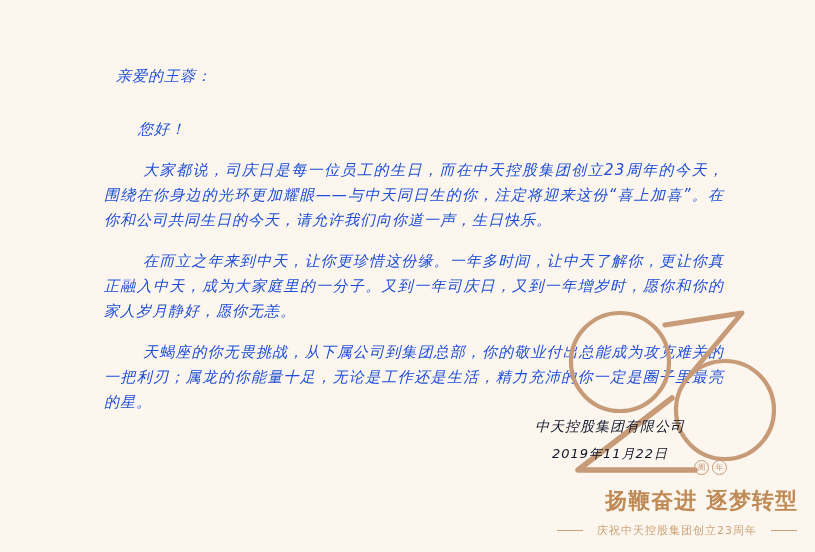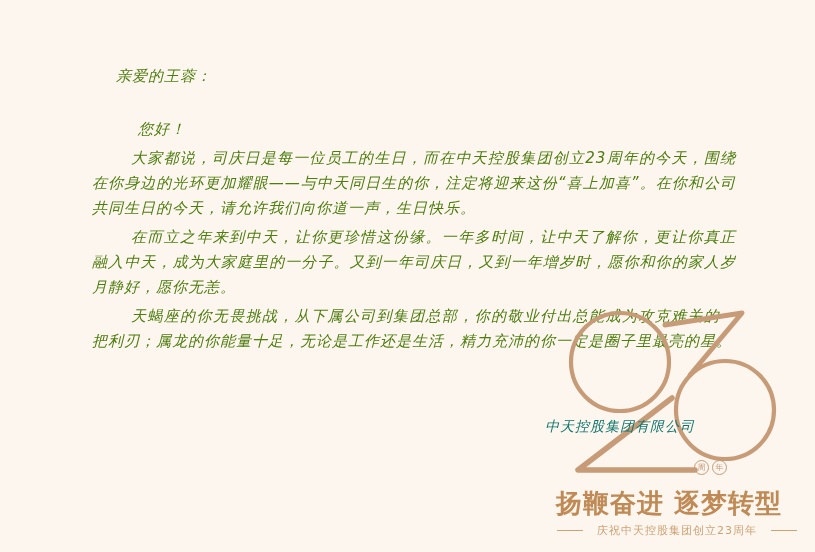--- a/index.html
+++ b/index.html
@@ -15,47 +15,47 @@
     overflow: hidden;
     font-family: "DejaVu Sans", sans-serif;
   }
 
   
   .letter {
     position: absolute;
     left: 88px;
     top: 64px;
     width: 652px;
-    color: #4d7c0f;
+    color: #1d4ed8;
     font-size: 15px;
     line-height: 25px;
     letter-spacing: 1px;
     font-style: italic;
   }
   .salutation {
     padding-left: 28px;
   }
   .greeting {
     padding-left: 50px;
     margin-top: 28px;
   }
   .letter p {
-    margin: 4px;
+    margin: 16px;
     text-indent: 2.6em;
     text-align: justify;
   }
 
   
   .signature-block {
     position: absolute;
     left: 525px;
     top: 418px;
     width: 170px;
-    text-align: right;
-    color: #0f766e;
+    text-align: center;
+    color: #0f172a;
     font-style: italic;
     z-index: 3;
   }
   .signature {
     font-size: 14px;
     letter-spacing: 1px;
   }
   .date {
     font-size: 13px;
     margin-top: 9px;
@@ -88,23 +88,23 @@
     text-align: center;
     display: inline-block;
   }
 
   
   .slogan {
     position: absolute;
     left: 556px;
     top: 486px;
     width: 242px;
-    text-align: left;
+    text-align: right;
     white-space: nowrap;
-    font-size: 26px;
+    font-size: 22px;
     font-weight: bold;
     color: #bf8a55;
     letter-spacing: 1px;
     z-index: 2;
   }
   .tagline {
     position: absolute;
     left: 556px;
     top: 523px;
     width: 242px;
@@ -148,20 +148,21 @@
   <div class="letter">
     <div class="salutation">亲爱的王蓉：</div>
     <div class="greeting">您好！</div>
     <p>大家都说，司庆日是每一位员工的生日，而在中天控股集团创立23周年的今天，围绕在你身边的光环更加耀眼——与中天同日生的你，注定将迎来这份“喜上加喜”。在你和公司共同生日的今天，请允许我们向你道一声，生日快乐。</p>
     <p>在而立之年来到中天，让你更珍惜这份缘。一年多时间，让中天了解你，更让你真正融入中天，成为大家庭里的一分子。又到一年司庆日，又到一年增岁时，愿你和你的家人岁月静好，愿你无恙。</p>
     <p>天蝎座的你无畏挑战，从下属公司到集团总部，你的敬业付出总能成为攻克难关的一把利刃；属龙的你能量十足，无论是工作还是生活，精力充沛的你一定是圈子里最亮的星。</p>
   </div>
 
   <div class="signature-block">
     <div class="signature">中天控股集团有限公司</div>
+    <div class="date">2019年11月22日</div>
   </div>
 
   <div class="slogan">扬鞭奋进 逐梦转型</div>
 
   <div class="tagline">
     <span class="dash"></span>
     <span class="tagline-text">庆祝中天控股集团创立23周年</span>
     <span class="dash"></span>
   </div>
 

